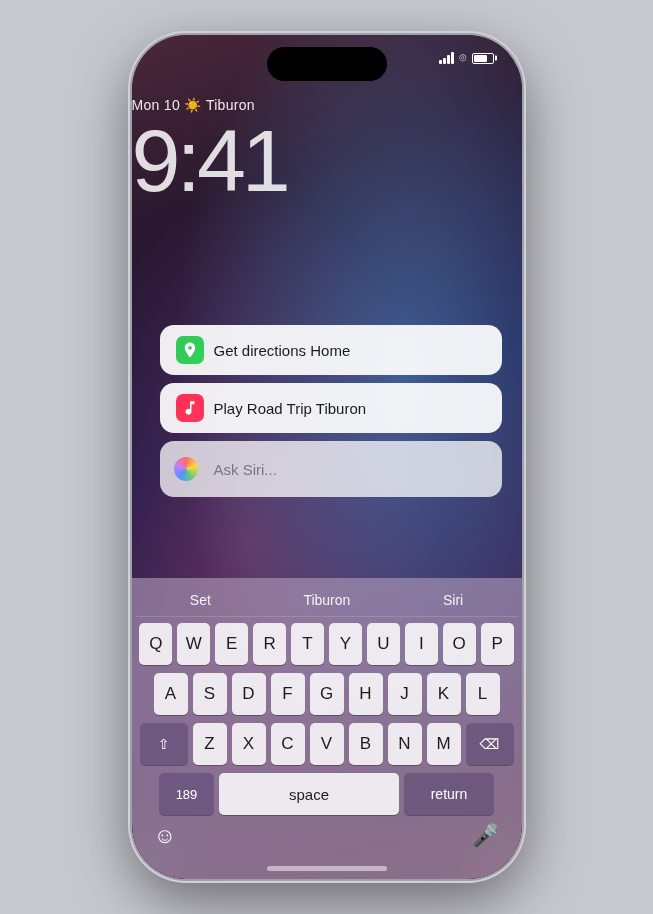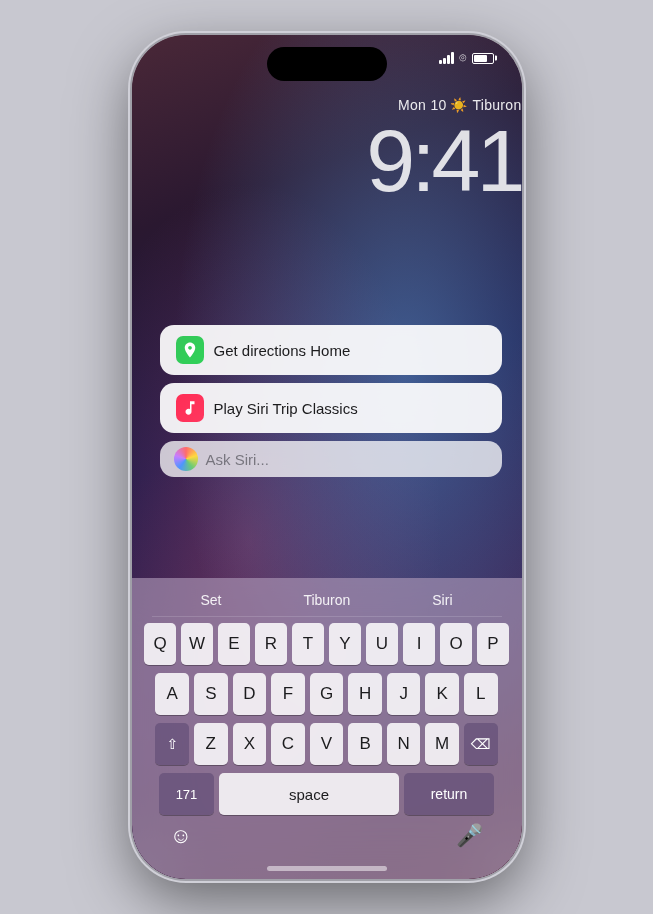--- a/index.html
+++ b/index.html
@@ -74,21 +74,21 @@
       align-items: center;
       gap: 5px;
     }
 
     
     .clock-area {
       position: absolute;
       top: 62px;
       left: 0;
       right: 0;
-      text-align: right;
+      text-align: left;
       color: white;
       z-index: 5;
     }
 
     .date-weather {
       font-size: 14px;
       font-weight: 400;
       opacity: 0.9;
       letter-spacing: 0.3px;
       margin-bottom: 4px;
@@ -148,24 +148,24 @@
     .suggestion-text {
       font-size: 15px;
       font-weight: 500;
       color: #1c1c1e;
     }
 
     
     .siri-input {
       display: flex;
       align-items: center;
-      gap: 8px;
+      gap: 16px;
       background: rgba(255,255,255,0.75);
       border-radius: 14px;
-      padding: 6px 14px;
+      padding: 16px 14px;
       backdrop-filter: blur(20px);
       margin-top: 4px;
     }
 
     .siri-orb {
       width: 24px;
       height: 24px;
       border-radius: 50%;
       background: conic-gradient(from 0deg, #ff6b6b, #ffd93d, #6bcb77, #4d96ff, #c77dff, #ff6b6b);
       flex-shrink: 0;
@@ -178,21 +178,21 @@
 
     
     .keyboard-area {
       position: absolute;
       bottom: 0;
       left: 0;
       right: 0;
       background: rgba(180,160,190,0.6);
       backdrop-filter: blur(30px);
       border-radius: 0 0 54px 54px;
-      padding: 8px 20px 30px;
+      padding: 8px 4px 30px;
       z-index: 10;
     }
 
     .keyboard-suggestions {
       display: flex;
       justify-content: space-around;
       padding: 6px 8px 8px;
       border-bottom: 1px solid rgba(255,255,255,0.15);
       margin-bottom: 6px;
     }
@@ -369,21 +369,21 @@
       </div>
       <span class="suggestion-text">Get directions Home</span>
     </div>
 
     <div class="suggestion-item">
       <div class="suggestion-icon icon-music">
         <svg width="18" height="18" viewBox="0 0 24 24" fill="none">
           <path d="M12 3v10.55c-.59-.34-1.27-.55-2-.55-2.21 0-4 1.79-4 4s1.79 4 4 4 4-1.79 4-4V7h4V3h-6z" fill="white"></path>
         </svg>
       </div>
-      <span class="suggestion-text">Play Siri Trip Classics</span>
+      <span class="suggestion-text">Play Road Trip Tiburon</span>
     </div>
 
 
     <div class="siri-input">
       <div class="siri-orb"></div>
       <span class="siri-placeholder">Ask Siri...</span>
     </div>
   </div>
 
   <div class="keyboard-area">
@@ -427,21 +427,21 @@
         <div class="kb-key">X</div>
         <div class="kb-key">C</div>
         <div class="kb-key">V</div>
         <div class="kb-key">B</div>
         <div class="kb-key">N</div>
         <div class="kb-key">M</div>
         <div class="kb-key dark wide">⌫</div>
       </div>
 
       <div class="kb-row">
-        <div class="kb-key dark wide" style="max-width:55px; font-size:13px;">171</div>
+        <div class="kb-key dark wide" style="max-width:55px; font-size:13px;">189</div>
         <div class="kb-key space">space</div>
         <div class="kb-key dark return">return</div>
       </div>
     </div>
 
     <div class="kb-bottom-row">
       <span class="kb-bottom-icon">☺</span>
       <span class="kb-bottom-icon">🎤</span>
     </div>
 

